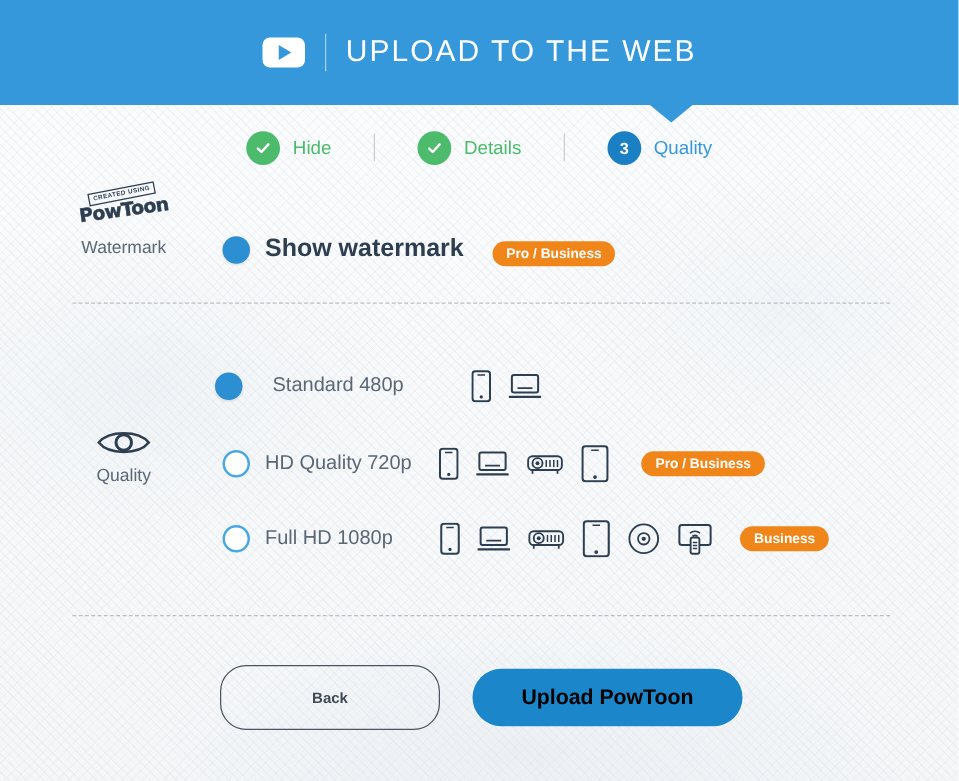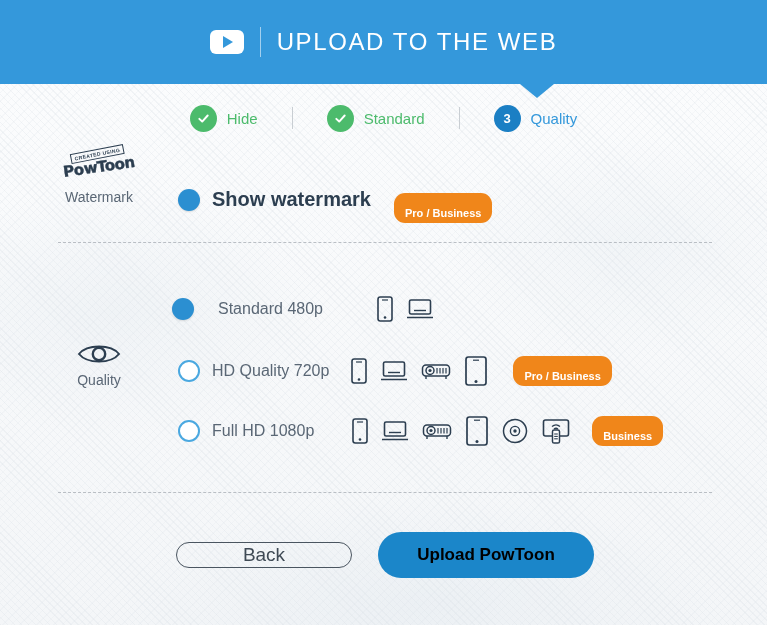--- a/index.html
+++ b/index.html
@@ -137,21 +137,21 @@
   .radio.on{ background:#2b8fd1; box-shadow:0 1px 2px rgba(0,0,0,.12); }
   .radio.off{ background:#ffffff; border:2px solid #4aa8e0; }
 
   .opt-label-strong{ font-size:20px; font-weight:bold; color:#2c3e50; white-space:nowrap; }
   .opt-label{ font-size:16px; color:#5a6775; white-space:nowrap; }
 
   .badge{
     display:inline-block;
     background:#f0861a; color:#ffffff;
     font-size:11px; font-weight:bold;
-    border-radius:11px; padding:14px 11px 4px;
+    border-radius:11px; padding:4px 11px 4px;
     white-space:nowrap;
   }
 
   .dev-icons{ display:flex; align-items:center; gap:14px; }
   .dev-icons svg{ display:block; }
 
   
   #row-show-watermark{ left:178px; top:52px; }
   #row-hide-watermark{ left:378px; top:52px; flex-direction:column; align-items:flex-start; }
   .hide-top{ display:flex; align-items:center; }
@@ -163,25 +163,26 @@
 
   #row-480 .dev-icons{ margin-left:42px; }
   #row-720 .dev-icons{ margin-left:22px; }
   #row-1080 .dev-icons{ margin-left:38px; }
   #row-720 .badge{ margin-left:26px; }
   #row-1080 .badge{ margin-left:22px; }
 
   
   .btn-row{ position:absolute; left:176px; top:396px; display:flex; align-items:center; gap:26px; }
   .btn-back{
-    width:176px; height:26px; border-radius:21px;
+    width:176px; height:52px; border-radius:21px;
     border:1px solid #4a5560; background:transparent;
-    color:#3f4a55; font-size:19px;
+    color:#3f4a55; font-size:12px;
     display:flex; align-items:center; justify-content:center;
     cursor:pointer;
+    font-weight:bold;
   }
   .btn-upload{
     width:216px; height:46px; border-radius:23px;
     border:none; background:#1b86c9;
     color:#000000; font-size:17px; font-weight:bold;
     display:flex; align-items:center; justify-content:center;
     cursor:pointer;
   }
 </style>
 </head>
@@ -215,21 +216,21 @@
     </div>
 
     <span class="step-div"></span>
 
     <div class="step">
       <span class="step-badge done">
         <svg class="check" viewBox="0 0 14 14">
           <polyline points="2.5,7.4 5.6,10.3 11.5,3.8" fill="none" stroke="#ffffff" stroke-width="2.1" stroke-linecap="round" stroke-linejoin="round"></polyline>
         </svg>
       </span>
-      <span class="step-label done">Standard</span>
+      <span class="step-label done">Details</span>
     </div>
 
     <span class="step-div"></span>
 
     <div class="step">
       <span class="step-badge current">3</span>
       <span class="step-label current">Quality</span>
     </div>
 
   </div>

